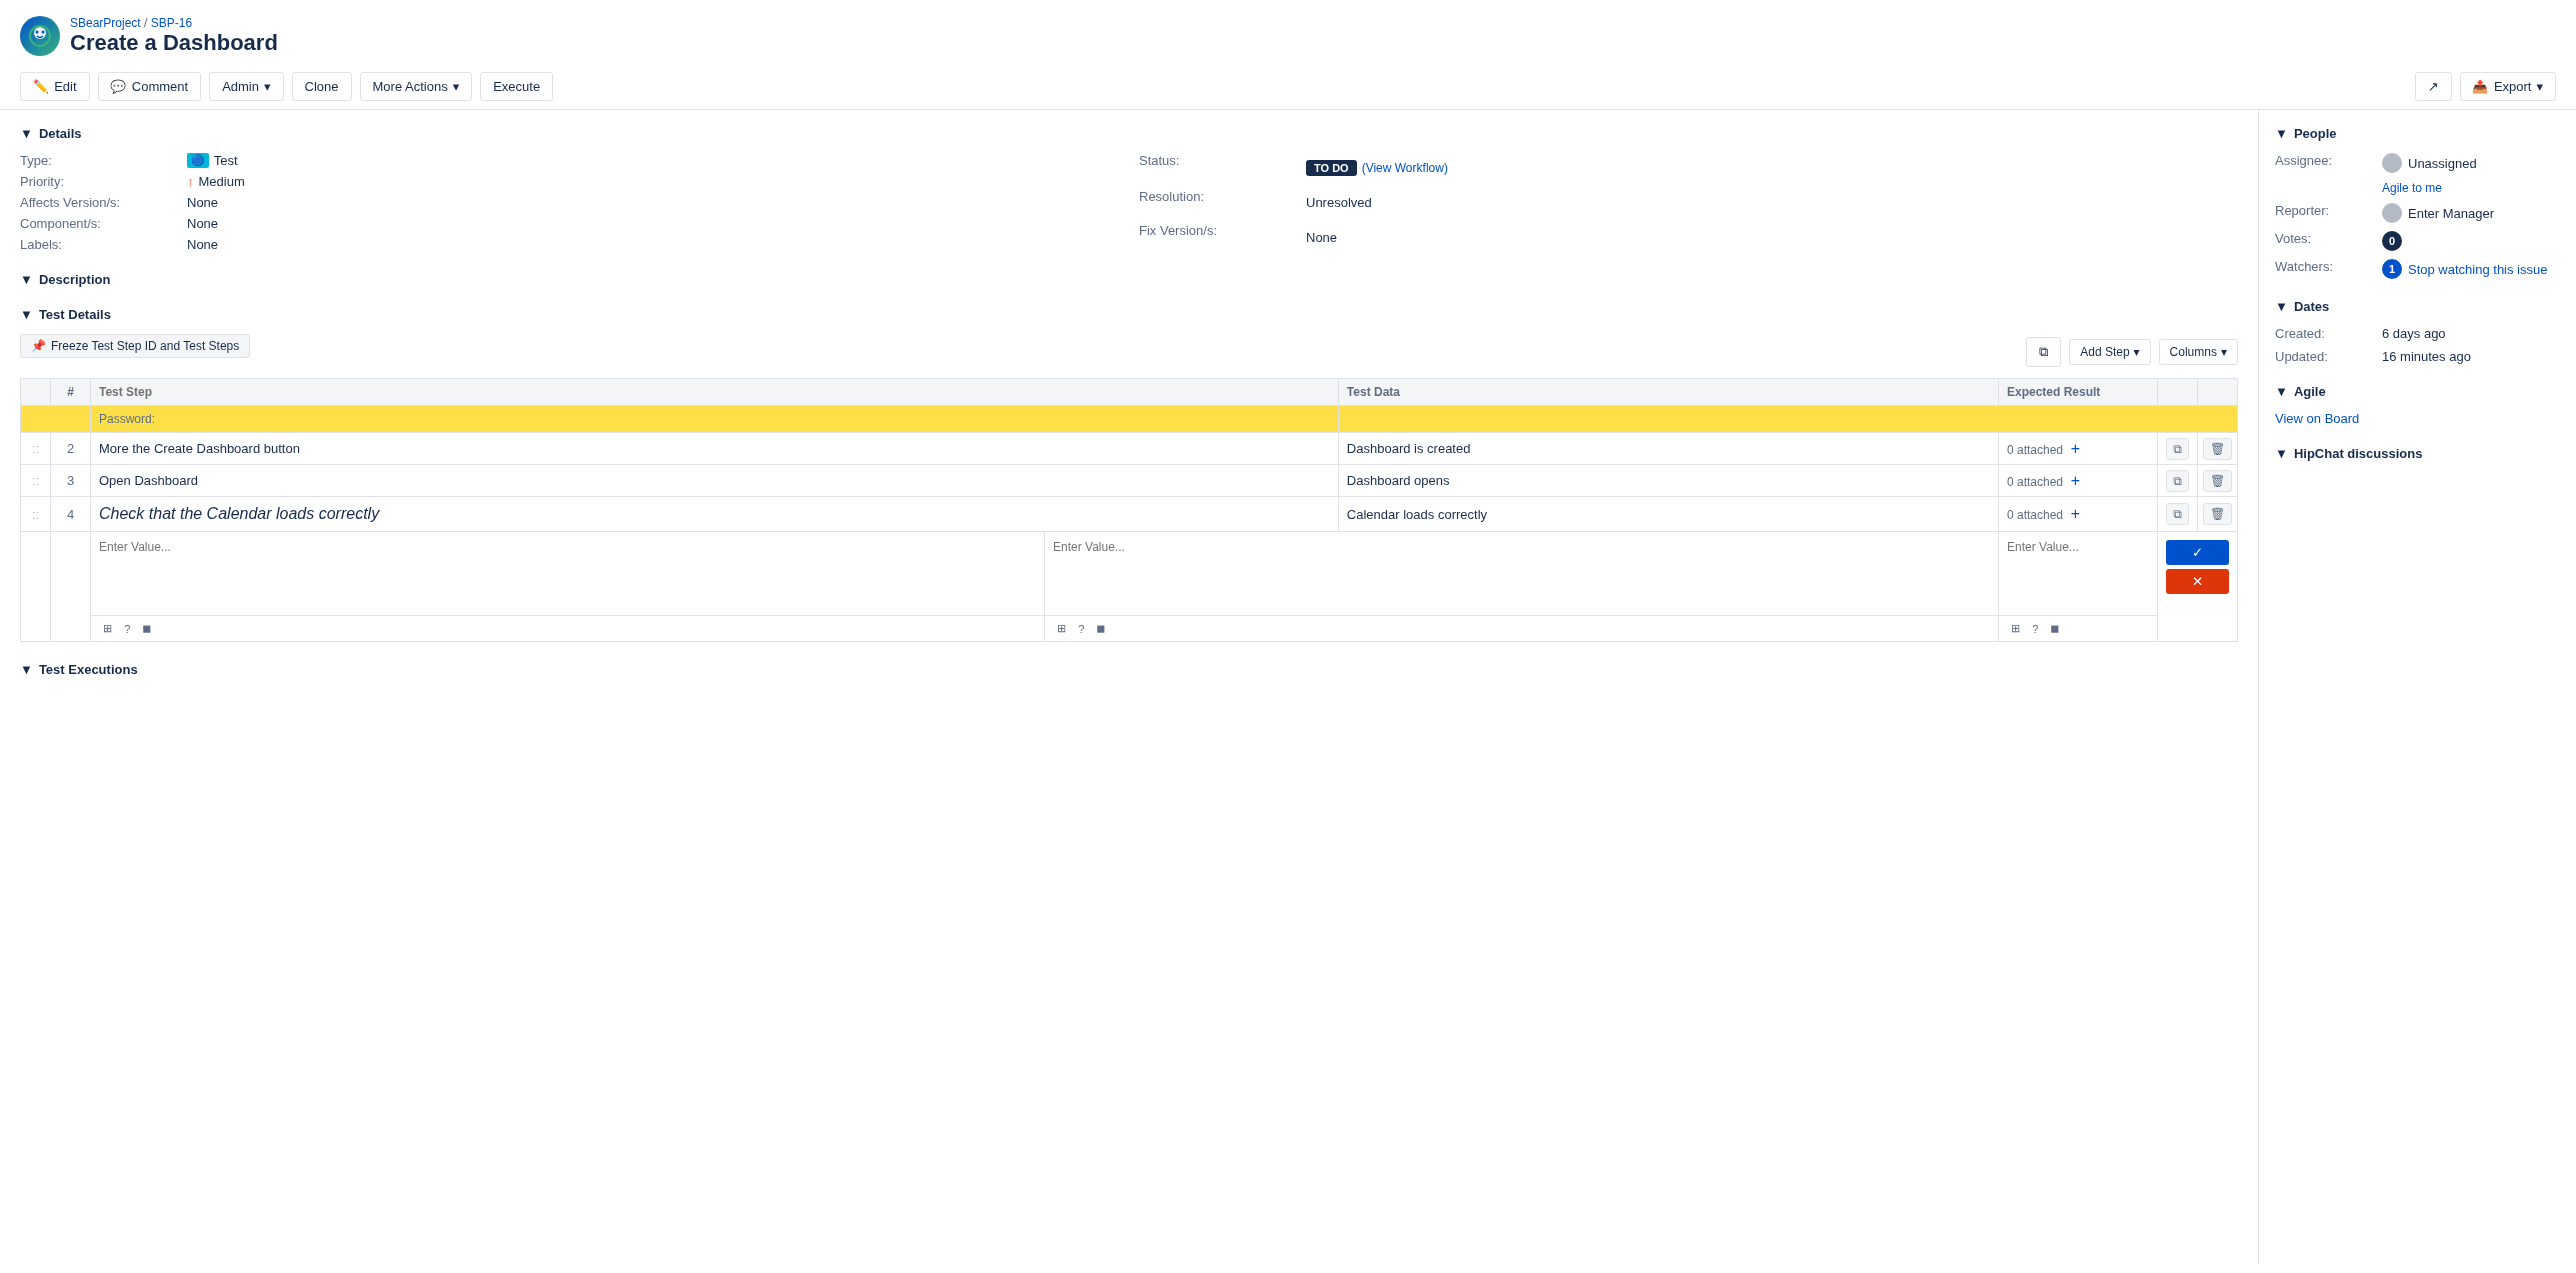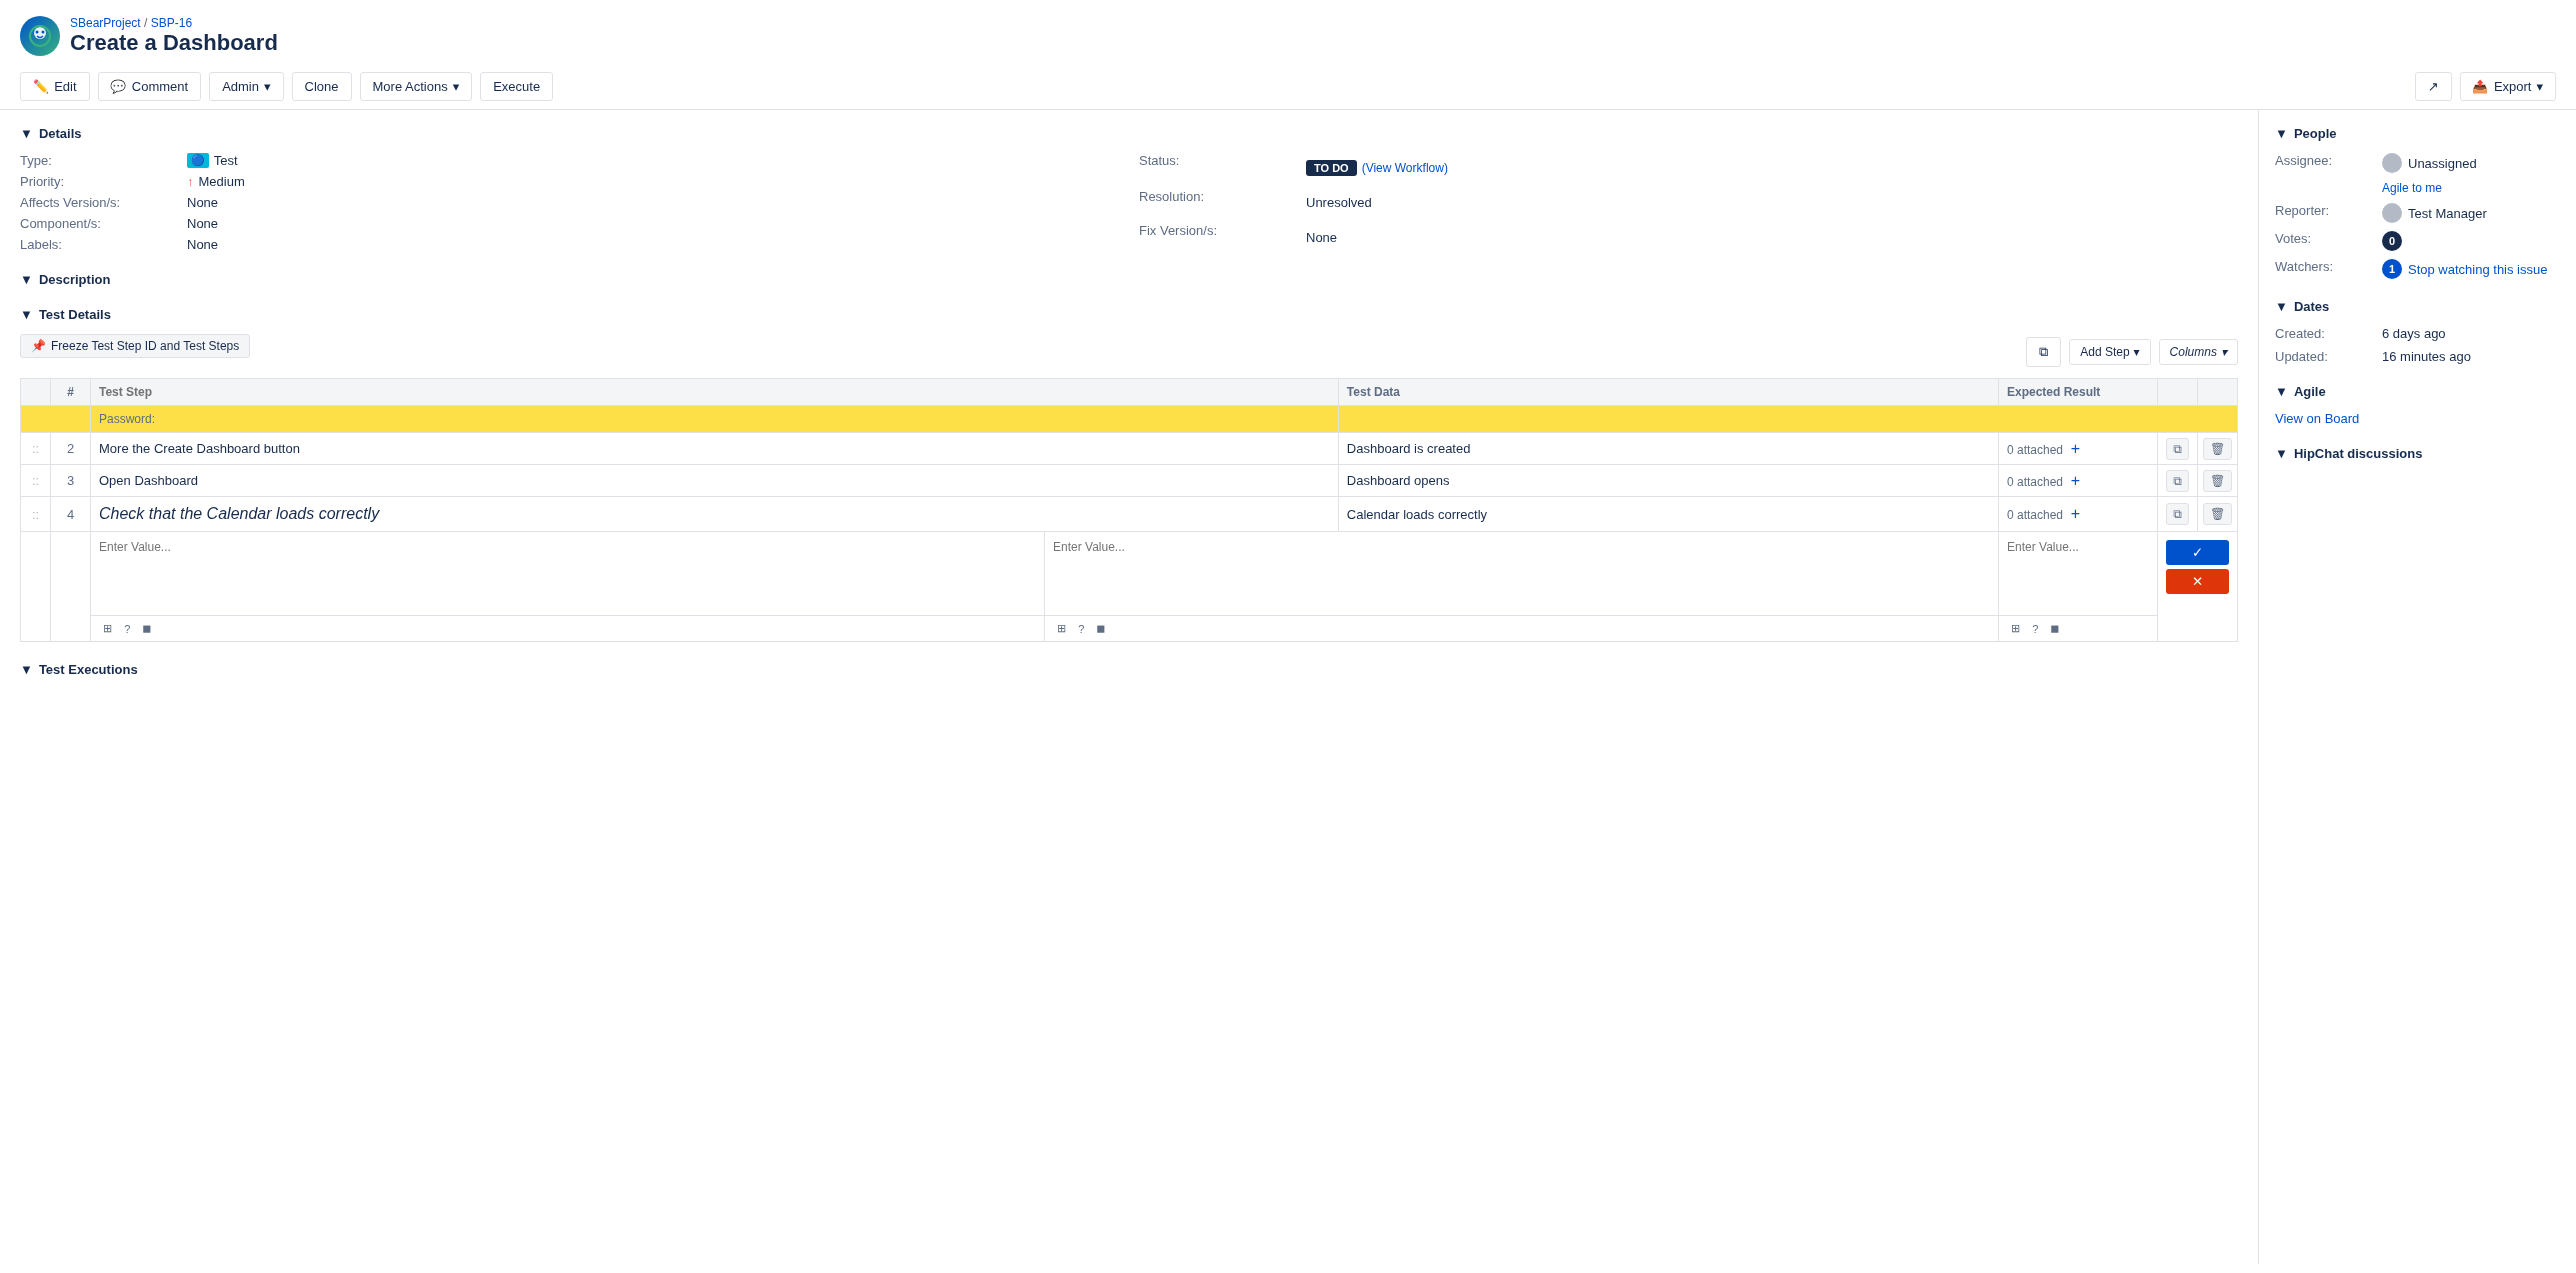--- a/index.html
+++ b/index.html
@@ -34,21 +34,21 @@
     .status-badge { background: #172b4d; color: #fff; padding: 2px 8px; border-radius: 3px; font-size: 11px; font-weight: 700; }
 
     .two-col { display: grid; grid-template-columns: 1fr 1fr; gap: 20px; }
 
     .description-section { margin-bottom: 20px; }
     .description-placeholder { color: #5e6c84; font-style: italic; font-size: 13px; cursor: pointer; }
 
     .test-details-section { margin-bottom: 20px; }
     .freeze-btn { display: inline-flex; align-items: center; gap: 5px; padding: 4px 10px; border: 1px solid #dfe1e6; border-radius: 3px; background: #f4f5f7; color: #172b4d; cursor: pointer; font-size: 12px; margin-bottom: 12px; }
     .add-step-btn { display: inline-flex; align-items: center; gap: 4px; padding: 5px 10px; border: 1px solid #dfe1e6; border-radius: 3px; background: #fff; color: #172b4d; cursor: pointer; font-size: 12px; }
-    .columns-btn { display: inline-flex; align-items: center; gap: 4px; padding: 5px 10px; border: 1px solid #dfe1e6; border-radius: 3px; background: #fff; color: #172b4d; cursor: pointer; font-size: 12px; font-style: italic; }
+    .columns-btn { display: inline-flex; align-items: center; gap: 4px; padding: 5px 10px; border: 1px solid #dfe1e6; border-radius: 3px; background: #fff; color: #172b4d; cursor: pointer; font-size: 12px; }
 
     
     .right-section { margin-bottom: 20px; }
     .right-section-header { display: flex; align-items: center; gap: 6px; font-weight: 700; color: #172b4d; margin-bottom: 12px; font-size: 13px; cursor: pointer; }
     .right-grid { display: grid; grid-template-columns: 99px 1fr; gap: 8px; font-size: 13px; }
     .right-label { color: #5e6c84; }
     .right-value { color: #172b4d; display: flex; align-items: center; gap: 6px; }
     .assign-link { color: #0052cc; text-decoration: none; font-size: 12px; }
     .avatar { width: 20px; height: 20px; border-radius: 50%; background: #b3bac5; display: inline-flex; align-items: center; justify-content: center; color: white; font-size: 10px; }
     .votes-badge { background: #172b4d; color: #fff; border-radius: 50%; width: 20px; height: 20px; display: inline-flex; align-items: center; justify-content: center; font-size: 11px; font-weight: 700; }
@@ -358,21 +358,21 @@
         <a href="#" class="assign-link">Agile to me</a>
 
         <span class="right-label">Reporter:</span>
         <div class="right-value">
           <span class="avatar">
             <svg width="16" height="16" viewBox="0 0 16 16" fill="#b3bac5">
                 <circle cx="8" cy="5" r="4"></circle>
                 <path d="M2 14c0-3.3 2.7-6 6-6s6 2.7 6 6" fill="#b3bac5"></path>
               </svg>
           </span>
-          <span>Test Manager</span>
+          <span>Enter Manager</span>
         </div>
 
         <span class="right-label">Votes:</span>
         <div class="right-value">
           <span class="votes-badge">0</span>
         </div>
 
         <span class="right-label">Watchers:</span>
         <div class="right-value">
           <span class="watchers-badge">1</span>

